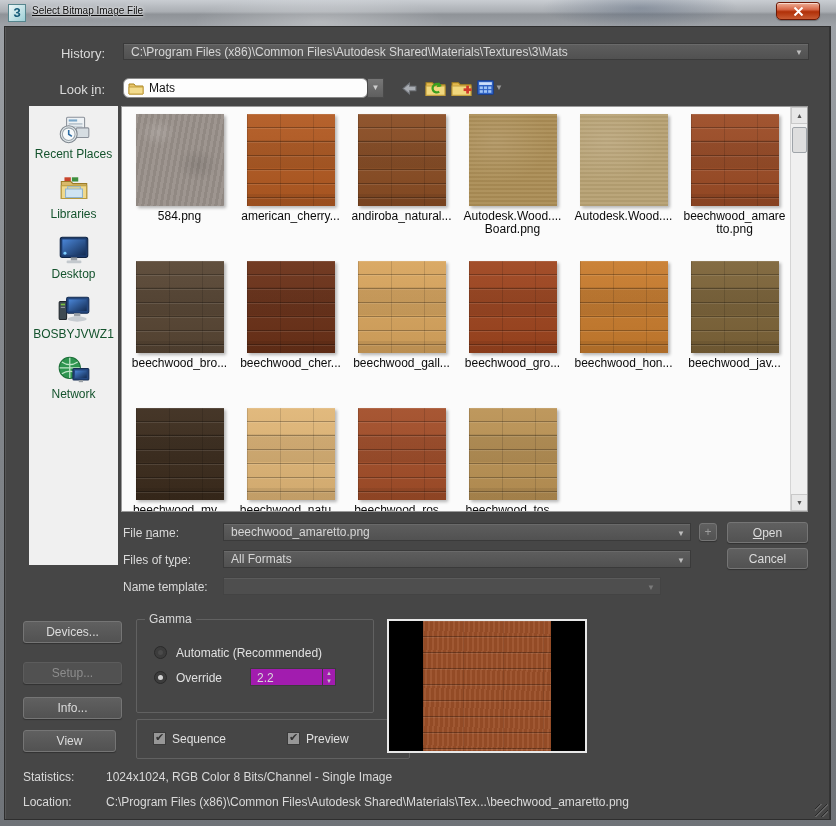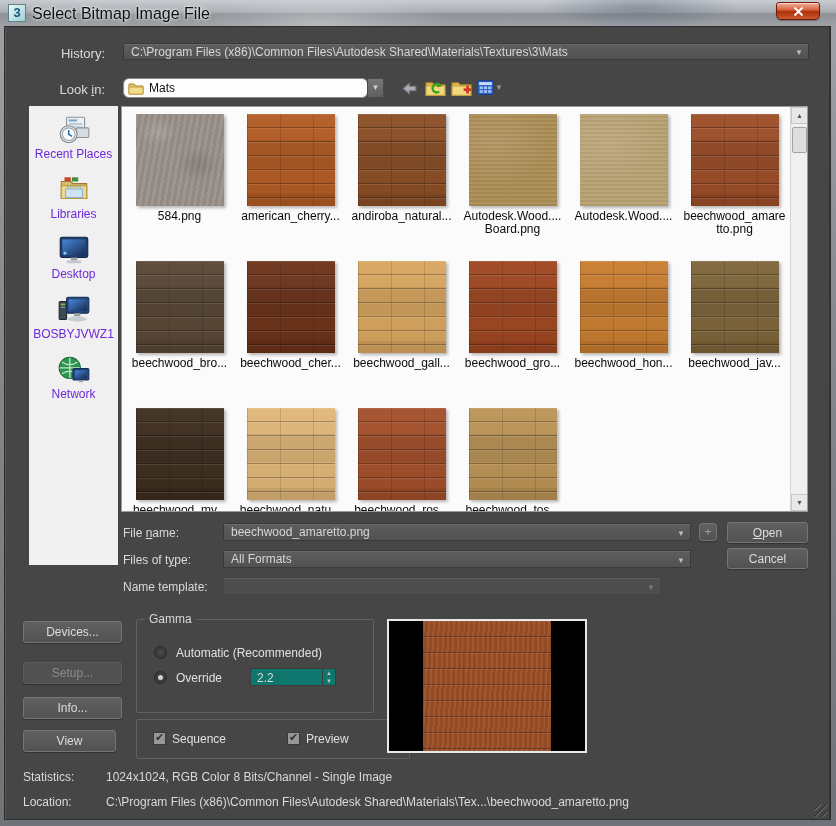--- a/index.html
+++ b/index.html
@@ -7,22 +7,22 @@
   .window { position:relative; width:836px; height:826px; overflow:hidden;
     background:linear-gradient(180deg,#9fa3a8 0%,#85898e 40%,#6f7378 100%); }
   .titlebar { position:absolute; left:0; top:0; width:836px; height:26px;
     background:
       radial-gradient(140px 30px at 640px 8px, rgba(40,60,90,.30), transparent 70%),
       radial-gradient(180px 40px at 320px 22px, rgba(255,255,255,.28), transparent 70%),
       linear-gradient(180deg,#c9cdd2 0%,#aaaeb3 45%,#8f9398 55%,#9ea2a7 100%); }
   .app-icon { position:absolute; left:8px; top:4px; width:18px; height:18px;
     background:linear-gradient(135deg,#eef7f8,#9ccfd6); border:1px solid #55858d;
     color:#155a78; font-weight:bold; font-size:13px; line-height:16px; text-align:center; }
-  .title { position:absolute; left:32px; top:5px; font-size:16px; color:#0d0d0d;
-    text-shadow:0 0 4px rgba(255,255,255,.9),0 0 2px rgba(255,255,255,.8); }
+  .title { position:absolute; left:32px; top:5px; font-size:10px; color:#0d0d0d;
+    text-shadow:0 0 4px rgba(255,255,255,.9),0 0 2px rgba(255,255,255,.8);text-decoration:underline; }
   .close-btn { position:absolute; right:16px; top:2px; width:44px; height:18px;
     border:1px solid #6e1a06; border-radius:3px 3px 5px 5px; cursor:pointer;
     background:linear-gradient(180deg,#efae96 0%,#d8694a 40%,#b03008 55%,#c85a32 100%);
     box-shadow:inset 0 1px 0 rgba(255,255,255,.55), 0 1px 1px rgba(0,0,0,.3);
     display:flex; align-items:center; justify-content:center; }
   .client { position:absolute; left:4px; top:26px; width:827px; height:794px;
     background:#464646; border:1px solid #2e2e2e;
     box-shadow:inset 1px 0 0 rgba(255,255,255,.09), inset -1px 0 0 rgba(0,0,0,.25); }
   .lbl { position:absolute; font-size:12px; color:#dadada; }
   .rlbl { position:absolute; width:100px; text-align:right; font-size:13px; color:#dadada; }
@@ -44,21 +44,21 @@
   .btn { position:absolute; background:linear-gradient(180deg,#606060,#525252);
     border:1px solid #757575; border-radius:3px; color:#dcdcdc; font-size:12px;
     display:flex; align-items:center; justify-content:center; cursor:pointer;
     box-shadow:0 1px 1px rgba(0,0,0,.3); }
   .btn.disabled { color:#8d8d8d; border-color:#5c5c5c; background:#515151; cursor:default; }
   
   .places { position:absolute; left:24px; top:79px; width:89px; height:459px; background:#f0f0f0;
     display:flex; flex-direction:column; align-items:center; padding-top:8px; }
   .place { width:100%; height:60px; display:flex; flex-direction:column; align-items:center;
     cursor:pointer; }
-  .place .plabel { font-size:12px; color:#6d28d9; margin-top:1px; }
+  .place .plabel { font-size:12px; color:#14532d; margin-top:1px; }
   
   .filelist { position:absolute; left:116px; top:79px; width:687px; height:406px;
     background:#fbfbfb; border:1px solid #9a9a9a; overflow:hidden; }
   .file-grid { position:absolute; left:2px; top:0; width:666px; height:405px;
     display:grid; grid-template-columns:repeat(6,1fr); grid-auto-rows:147px;
     padding-top:7px; overflow:hidden; }
   .file-item { display:flex; flex-direction:column; align-items:center; cursor:pointer; }
   .thumb { width:88px; height:92px; box-shadow:2px 2px 3px rgba(0,0,0,.28); }
   .thumb.planks { background-image:
       repeating-linear-gradient(180deg, rgba(255,255,255,.10) 0 1px, transparent 1px 13px, rgba(0,0,0,.28) 13px 14px),
@@ -87,21 +87,21 @@
     font-size:12px; color:#d8d8d8; }
   .radio { position:absolute; width:13px; height:13px; border-radius:50%; background:#3c3c3c;
     border:1px solid #2a2a2a; cursor:pointer; }
   .radio::after { content:""; position:absolute; left:3px; top:3px; width:5px; height:5px;
     border-radius:50%; background:#4a4a4a; }
   .radio.sel::after { background:#d2d2d2; }
   .checkbox { position:absolute; width:13px; height:13px; background:#979797;
     border:1px solid #3a3a3a; cursor:pointer; }
   .checkbox.checked::after { content:"\2714"; position:absolute; left:1px; top:-2px;
     font-size:11px; color:#333; }
-  .spin { position:absolute; height:18px; background:#0f766e; border:1px solid #3c3c3c;
+  .spin { position:absolute; height:18px; background:#a21caf; border:1px solid #3c3c3c;
     color:#d8d8d8; font-size:12px; }
   .spin .val { position:absolute; left:6px; top:2px; }
   .spin .arrows { position:absolute; right:0; top:0; width:13px; height:100%;
     display:flex; flex-direction:column; border-left:1px solid #3c3c3c; }
   .spin .arrows span { flex:1; font-size:6px; color:#c4c4c4; text-align:center; line-height:8px; cursor:pointer; }
   
   .preview-box { position:absolute; left:382px; top:592px; width:200px; height:134px;
     background:#000; border:2px solid #e8e8e8; }
   .preview-wood { position:absolute; left:34px; top:0; width:128px; height:100%;
     background-image:

